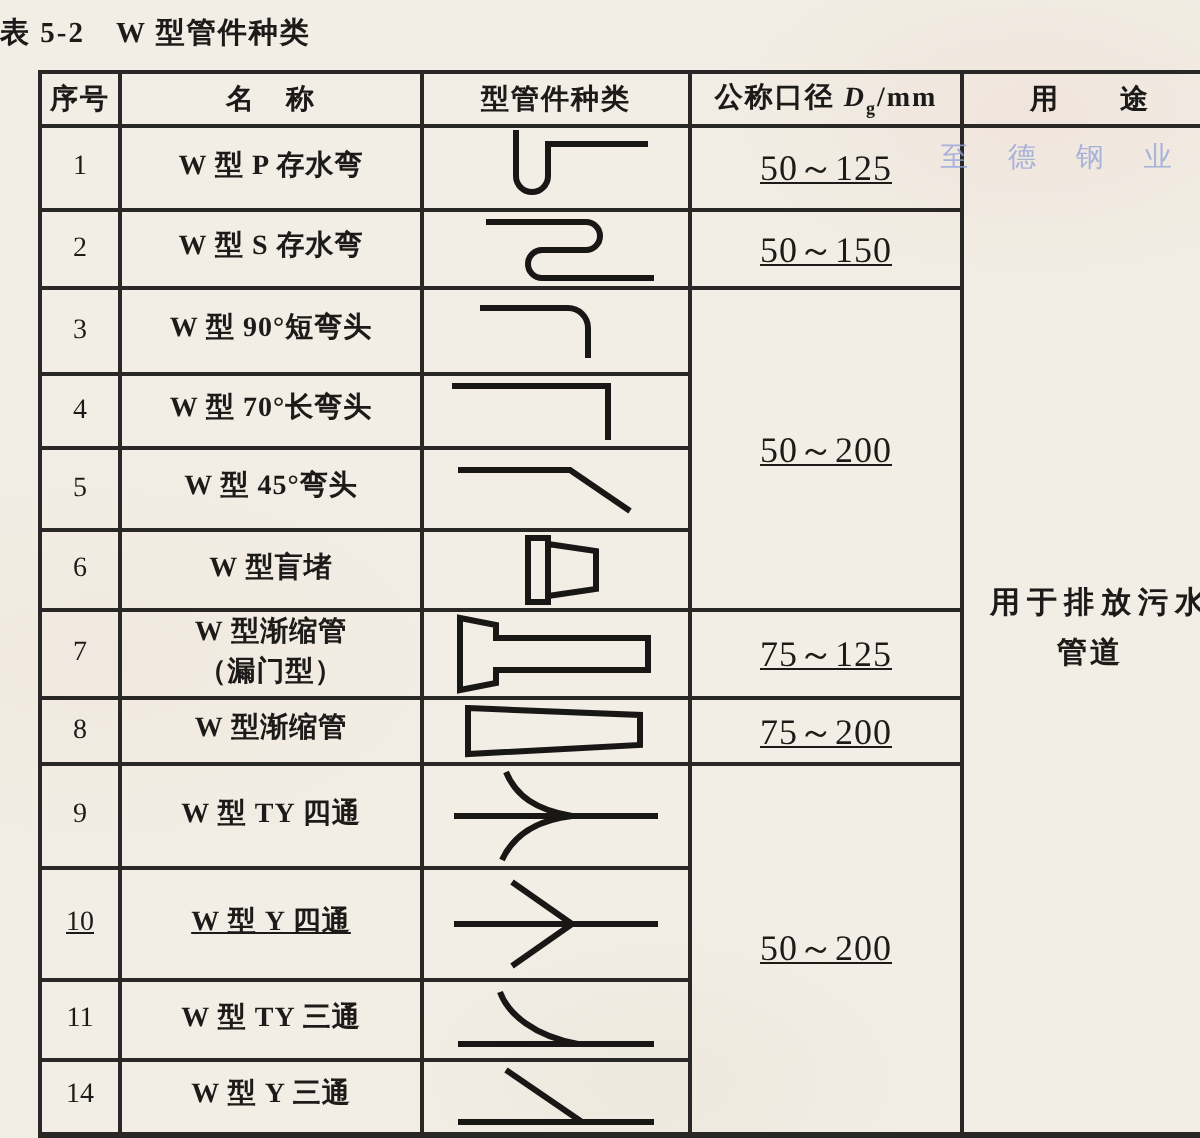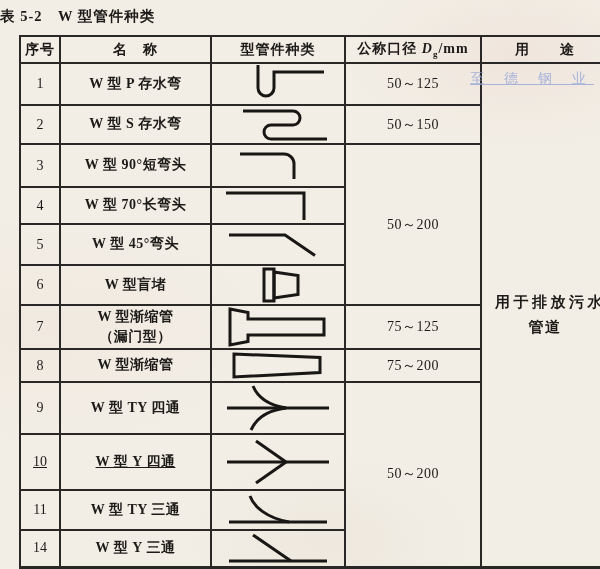--- a/index.html
+++ b/index.html
@@ -55,35 +55,35 @@
   tbody tr:nth-child(7){height:44px;}
   tbody tr:nth-child(8){height:33px;}
   tbody tr:nth-child(9){height:52px;}
   tbody tr:nth-child(10){height:56px;text-decoration:underline;}
   tbody tr:nth-child(11){height:40px;}
   tbody tr:nth-child(12){height:37px;}
   td.num{font-size:14px;}
   td.name{font-size:14px; font-weight:bold; letter-spacing:.5px; line-height:1.45;}
   td.sym{padding:2px 0;}
   td.sym svg{display:block; margin:0 auto; overflow:visible;}
-  td.dia{font-size:14px; letter-spacing:.5px;}
+  td.dia{font-size:18px; letter-spacing:.5px;text-decoration:underline;}
   td.use{
     font-size:15px; font-weight:bold; text-align:left;
     padding-left:4px; line-height:1.65; vertical-align:middle;
   }
   td.use .uline0{text-indent:11px; letter-spacing:3.5px; white-space:nowrap;}
   td.use .uline1{letter-spacing:1.5px;}
   .watermark{
     position:absolute;
     left:460px; top:70px; width:136px;
     text-align:center;
     font-family:"Liberation Sans","DejaVu Sans",sans-serif;
     pointer-events:none;
   }
-  .watermark .wm1{font-size:14px; letter-spacing:8px; text-indent:8px; white-space:nowrap;text-decoration:underline;}
+  .watermark .wm1{font-size:14px; letter-spacing:8px; text-indent:8px; white-space:nowrap;}
   .watermark .wm2{font-size:15px; letter-spacing:1.5px; margin-top:3px; white-space:nowrap;}
 </style>
 </head>
 <body>
 
 <div class="page">
 
   <div class="title">表 5-2　W 型管件种类</div>
 
   <table class="fit">

